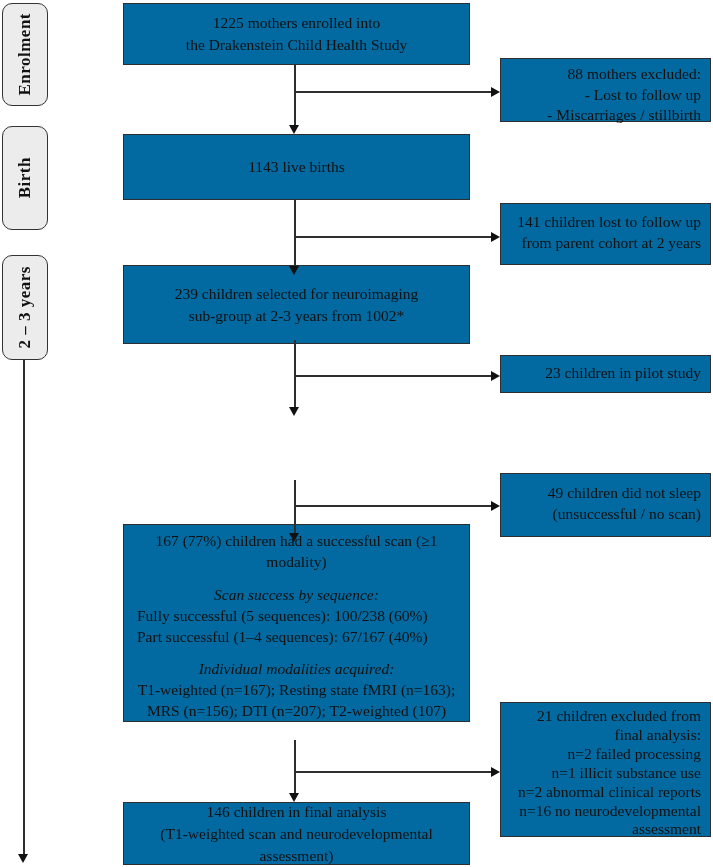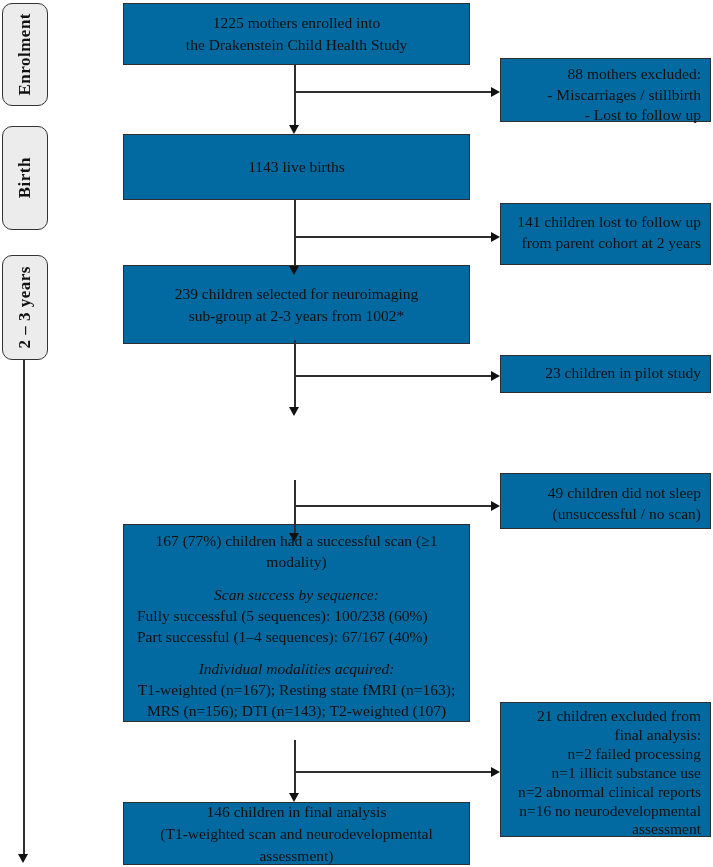--- a/index.html
+++ b/index.html
@@ -103,44 +103,44 @@
 
   <div class="box main-box scan-box" style="top:524px;height:198px;">
     <div class="row">167 (77%) children had a successful scan (≥1 modality)</div>
     <div class="spacer"></div>
     <div class="row italic">Scan success by sequence:</div>
     <div class="row left">Fully successful (5 sequences): 100/238 (60%)</div>
     <div class="row left">Part successful (1–4 sequences): 67/167 (40%)</div>
     <div class="spacer"></div>
     <div class="row italic">Individual modalities acquired:</div>
     <div class="row">T1-weighted (n=167); Resting state fMRI (n=163);</div>
-    <div class="row">MRS (n=156); DTI (n=143); T2-weighted (107)</div>
+    <div class="row">MRS (n=156); DTI (n=207); T2-weighted (107)</div>
   </div>
 
   <div class="box main-box" style="top:802px;height:63px;">
     <div>146 children in final analysis</div>
     <div>(T1-weighted scan and neurodevelopmental assessment)</div>
   </div>
 
   <div class="box side-box" style="top:58px;height:64px;">
     <div>88 mothers excluded:</div>
+    <div>- Lost to follow up</div>
     <div>- Miscarriages / stillbirth</div>
-    <div>- Lost to follow up</div>
   </div>
 
   <div class="box side-box" style="top:203px;height:62px;padding-top:8px;">
     <div>141 children lost to follow up</div>
     <div>from parent cohort at 2 years</div>
   </div>
 
   <div class="box side-box" style="top:355px;height:38px;padding-top:7px;">
     <div>23 children in pilot study</div>
   </div>
 
-  <div class="box side-box" style="top:473px;height:56px;padding-top:9px;">
+  <div class="box side-box" style="top:473px;height:64px;padding-top:9px;">
     <div>49 children did not sleep</div>
     <div>(unsuccessful / no scan)</div>
   </div>
 
   <div class="box side-box" style="top:702px;height:135px;line-height:18.9px;padding-top:4px;">
     <div>21 children excluded from final analysis:</div>
     <div class="indent">n=2 failed processing</div>
     <div class="indent">n=1 illicit substance use</div>
     <div class="indent">n=2 abnormal clinical reports</div>
     <div class="indent">n=16 no neurodevelopmental assessment</div>

